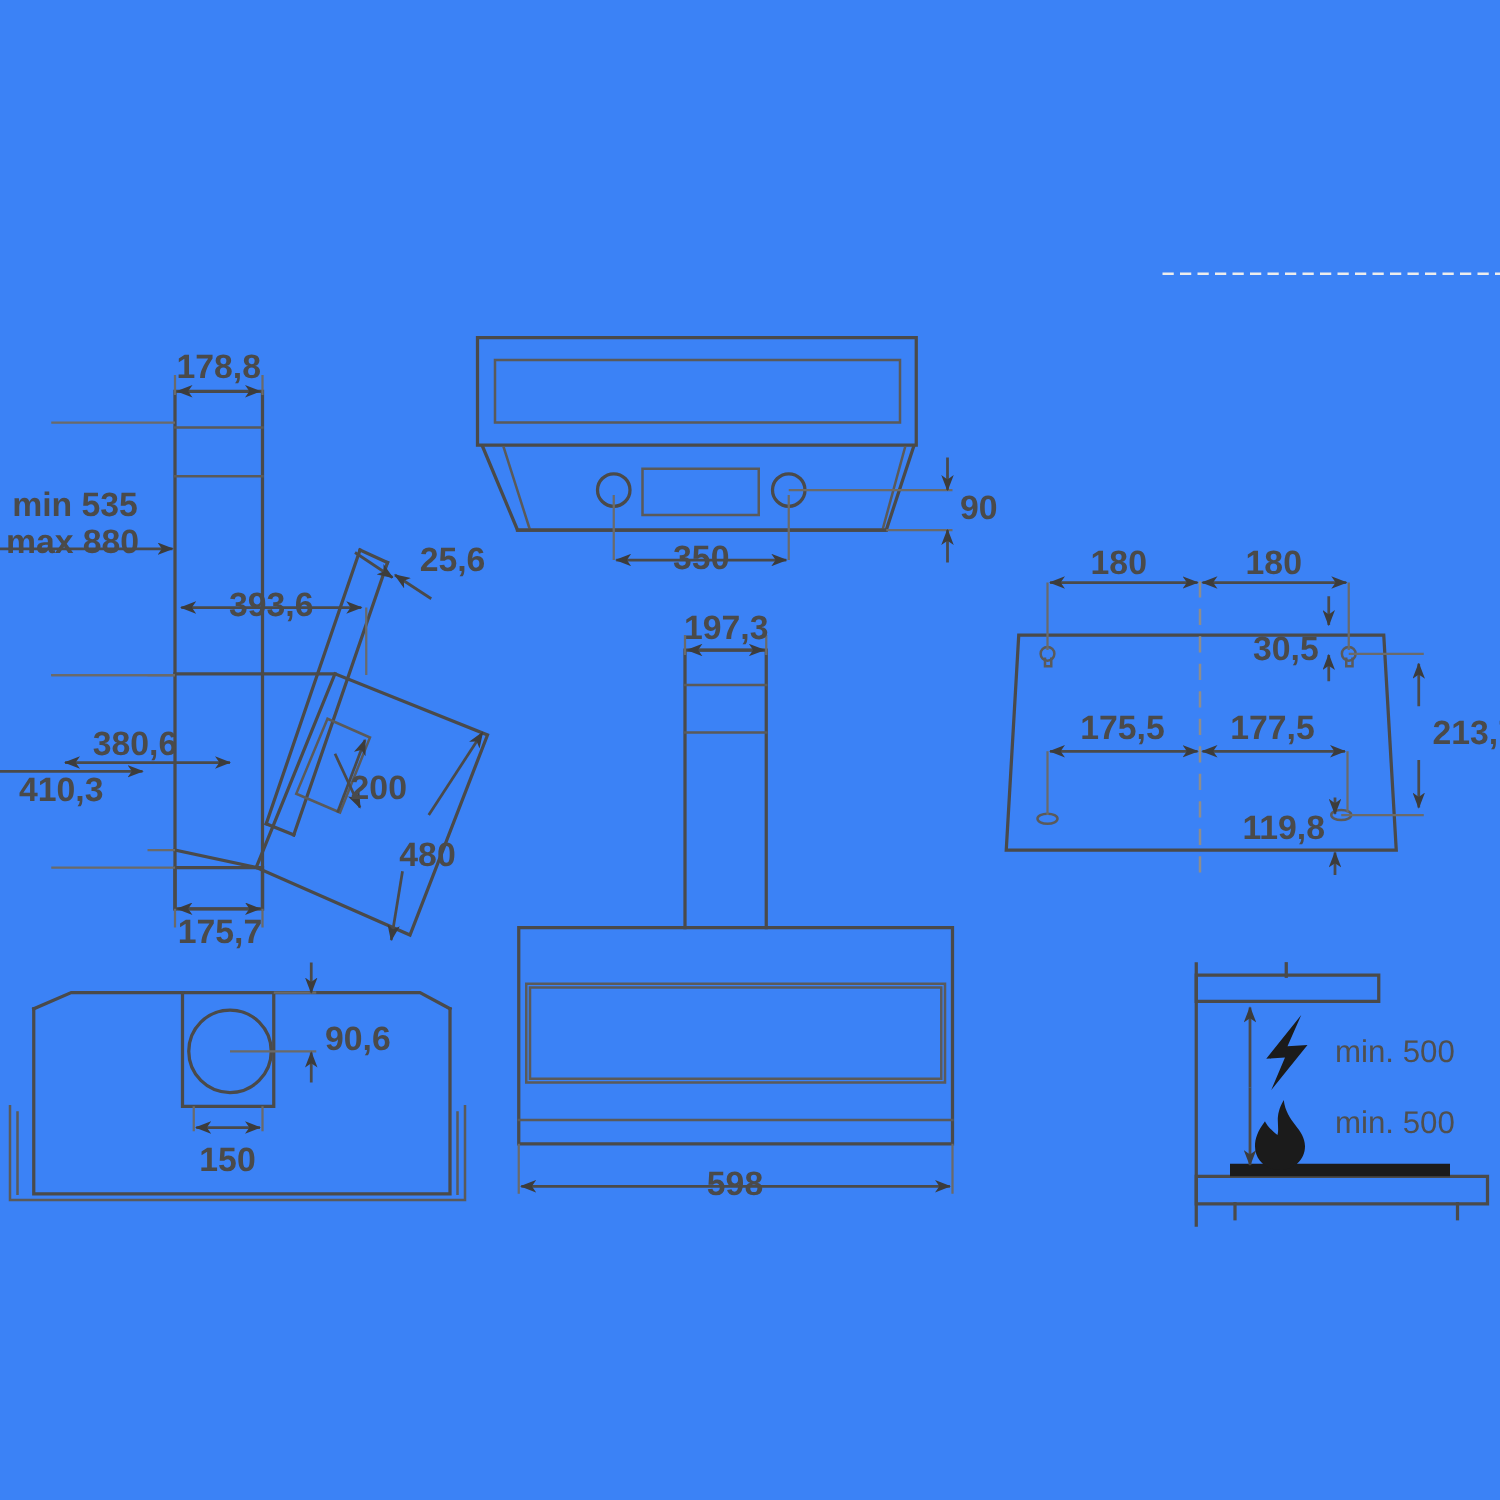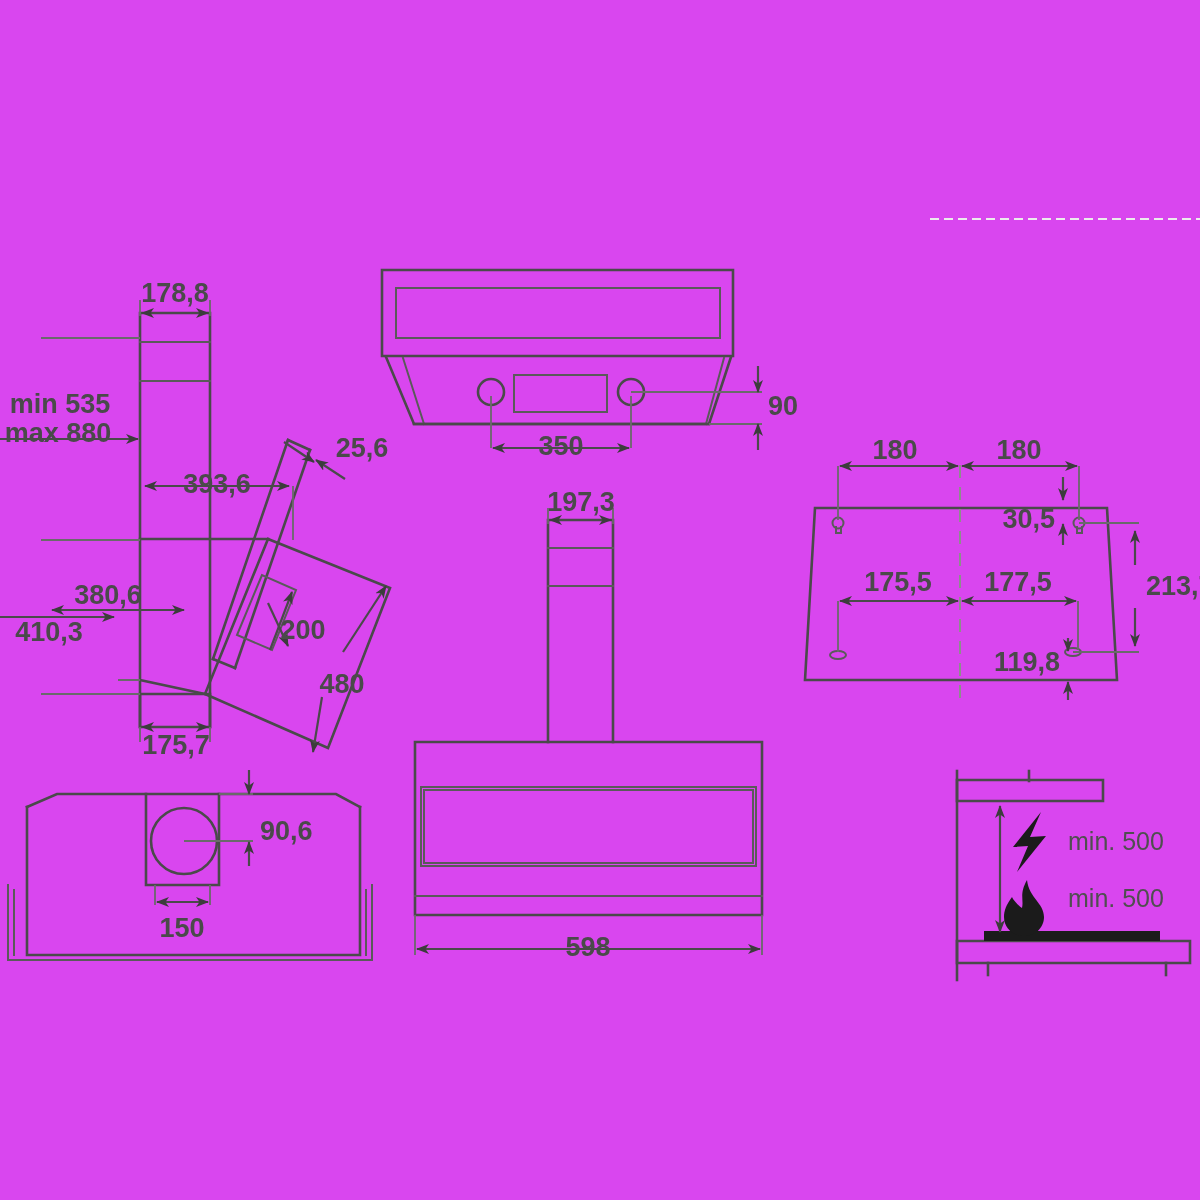--- a/index.html
+++ b/index.html
@@ -10,21 +10,21 @@
   body {
     width: 1200px;
     height: 1200px;
     font-family: "Liberation Sans", sans-serif;
     overflow: hidden;
   }
   #sheet {
     position: relative;
     width: 1200px;
     height: 1200px;
-    background: #d946ef;
+    background: #3b82f6;
   }
   #sheet svg {
     position: absolute;
     top: 0;
     left: 0;
     width: 1200px;
     height: 1200px;
   }
   .ln {
     fill: none;

